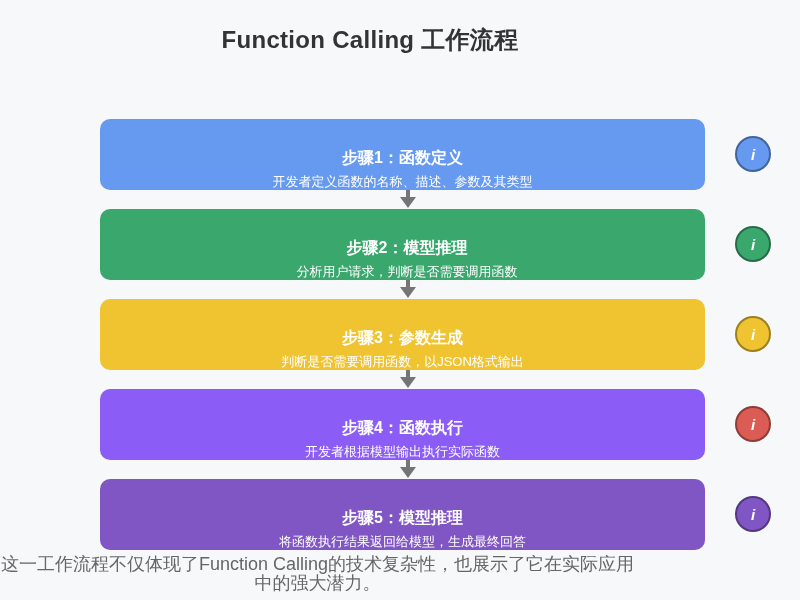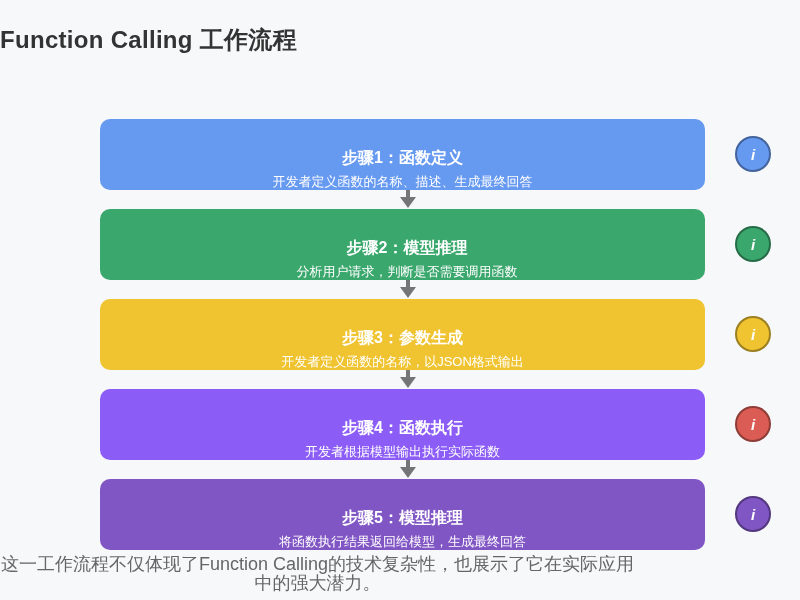--- a/index.html
+++ b/index.html
@@ -17,21 +17,21 @@
     position: relative;
     width: 800px;
     height: 600px;
     box-sizing: border-box;
   }
   .page-title {
     position: absolute;
     top: 24px;
     left: 0;
     width: 740px;
-    text-align: left;
+    text-align: center;
     font-size: 24px;
     font-weight: bold;
     color: #333333;
     letter-spacing: 0.3px;
   }
   .flow {
     position: absolute;
     top: 119px;
     left: 100px;
     width: 605px;
@@ -110,21 +110,21 @@
 
 <div class="page">
 
   <div class="page-title" style="color: rgb(51, 51, 51);">Function Calling 工作流程</div>
 
   <div class="flow">
 
     <div class="step-row">
       <div class="step-box" style="background: rgb(102, 153, 240);">
         <div class="step-title">步骤1：函数定义</div>
-        <div class="step-desc">开发者定义函数的名称、描述、生成最终回答</div>
+        <div class="step-desc">开发者定义函数的名称、描述、参数及其类型</div>
       </div>
       <svg class="arrow" viewBox="0 0 24 19">
         <rect x="10" y="0" width="4" height="11" fill="#757575"></rect>
         <polygon points="4,7 20,7 12,18" fill="#757575"></polygon>
       </svg>
       <div class="badge" style="background: rgb(102, 153, 240);">
         <span>i</span>
       </div>
     </div>
 
@@ -138,21 +138,21 @@
         <polygon points="4,7 20,7 12,18" fill="#757575"></polygon>
       </svg>
       <div class="badge" style="background: rgb(58, 167, 109);">
         <span>i</span>
       </div>
     </div>
 
     <div class="step-row">
       <div class="step-box" style="background: rgb(240, 195, 48);">
         <div class="step-title">步骤3：参数生成</div>
-        <div class="step-desc">开发者定义函数的名称，以JSON格式输出</div>
+        <div class="step-desc">判断是否需要调用函数，以JSON格式输出</div>
       </div>
       <svg class="arrow" viewBox="0 0 24 19">
         <rect x="10" y="0" width="4" height="11" fill="#757575"></rect>
         <polygon points="4,7 20,7 12,18" fill="#757575"></polygon>
       </svg>
       <div class="badge" style="background: rgb(240, 195, 48);">
         <span>i</span>
       </div>
     </div>
 

